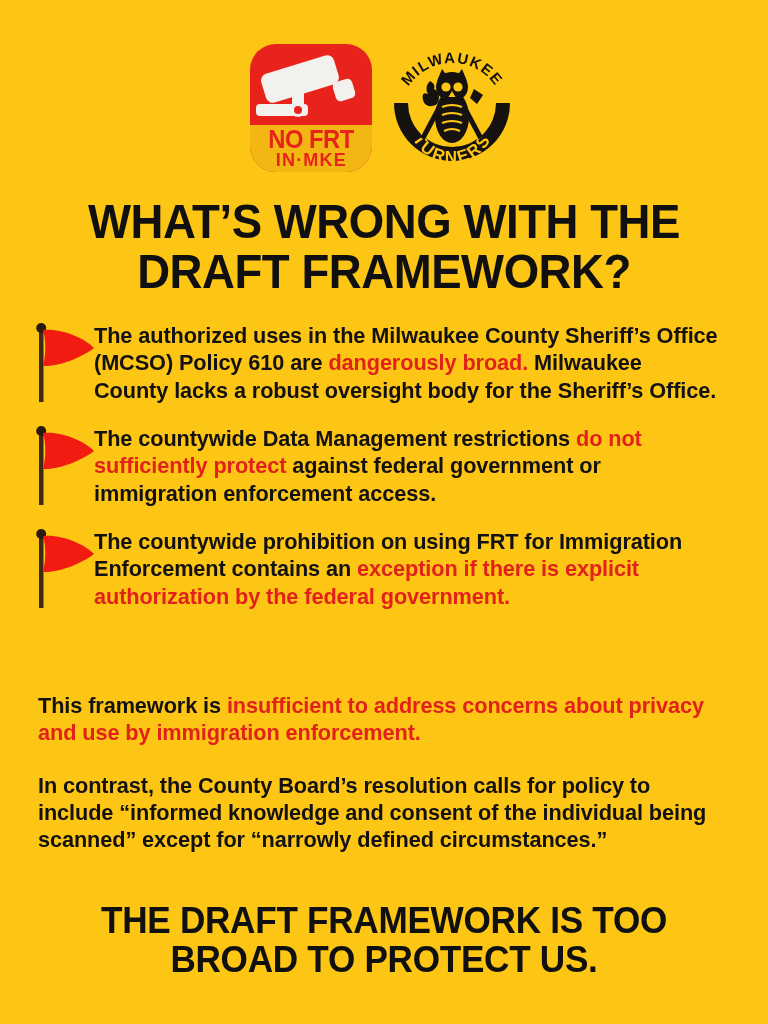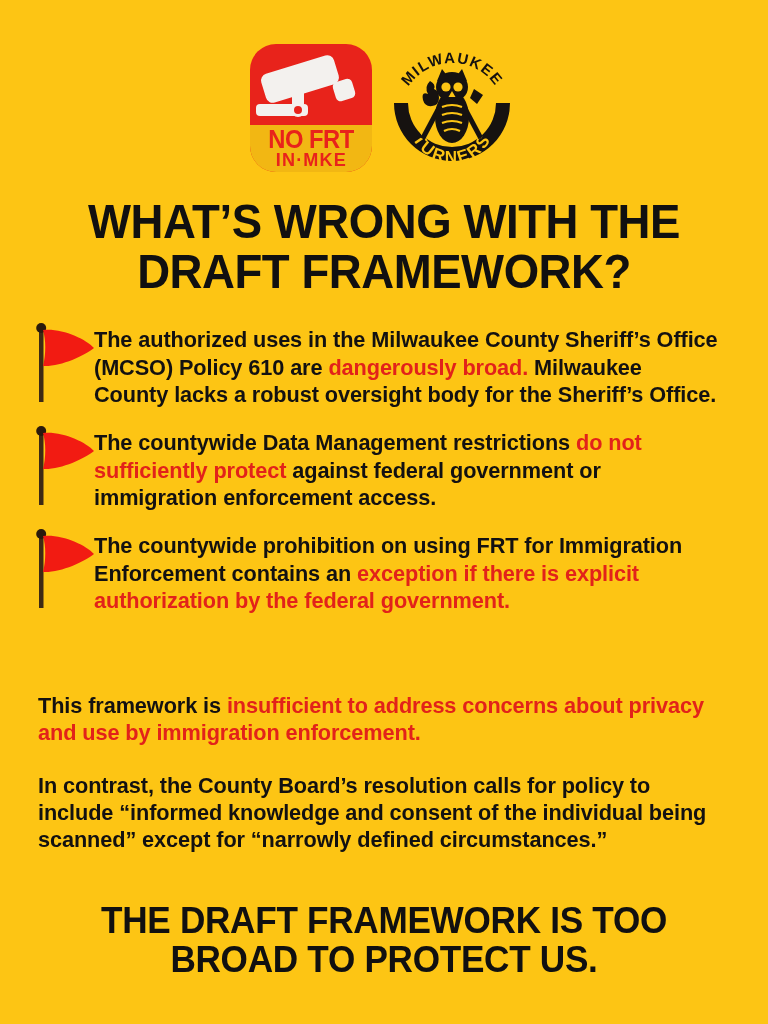--- a/index.html
+++ b/index.html
@@ -108,21 +108,21 @@
 
   
   .bullets {
     position: absolute;
     top: 318px;
     left: 32px;
     width: 710px;
   }
   .bullet {
     display: flex;
-    align-items: flex-end;
+    align-items: center;
     margin-bottom: 13px;
   }
   .flag-wrap {
     width: 62px;
     flex: none;
     padding-top: 2px;
   }
   .bullet-text {
     flex: 1;
     color: #131111;

